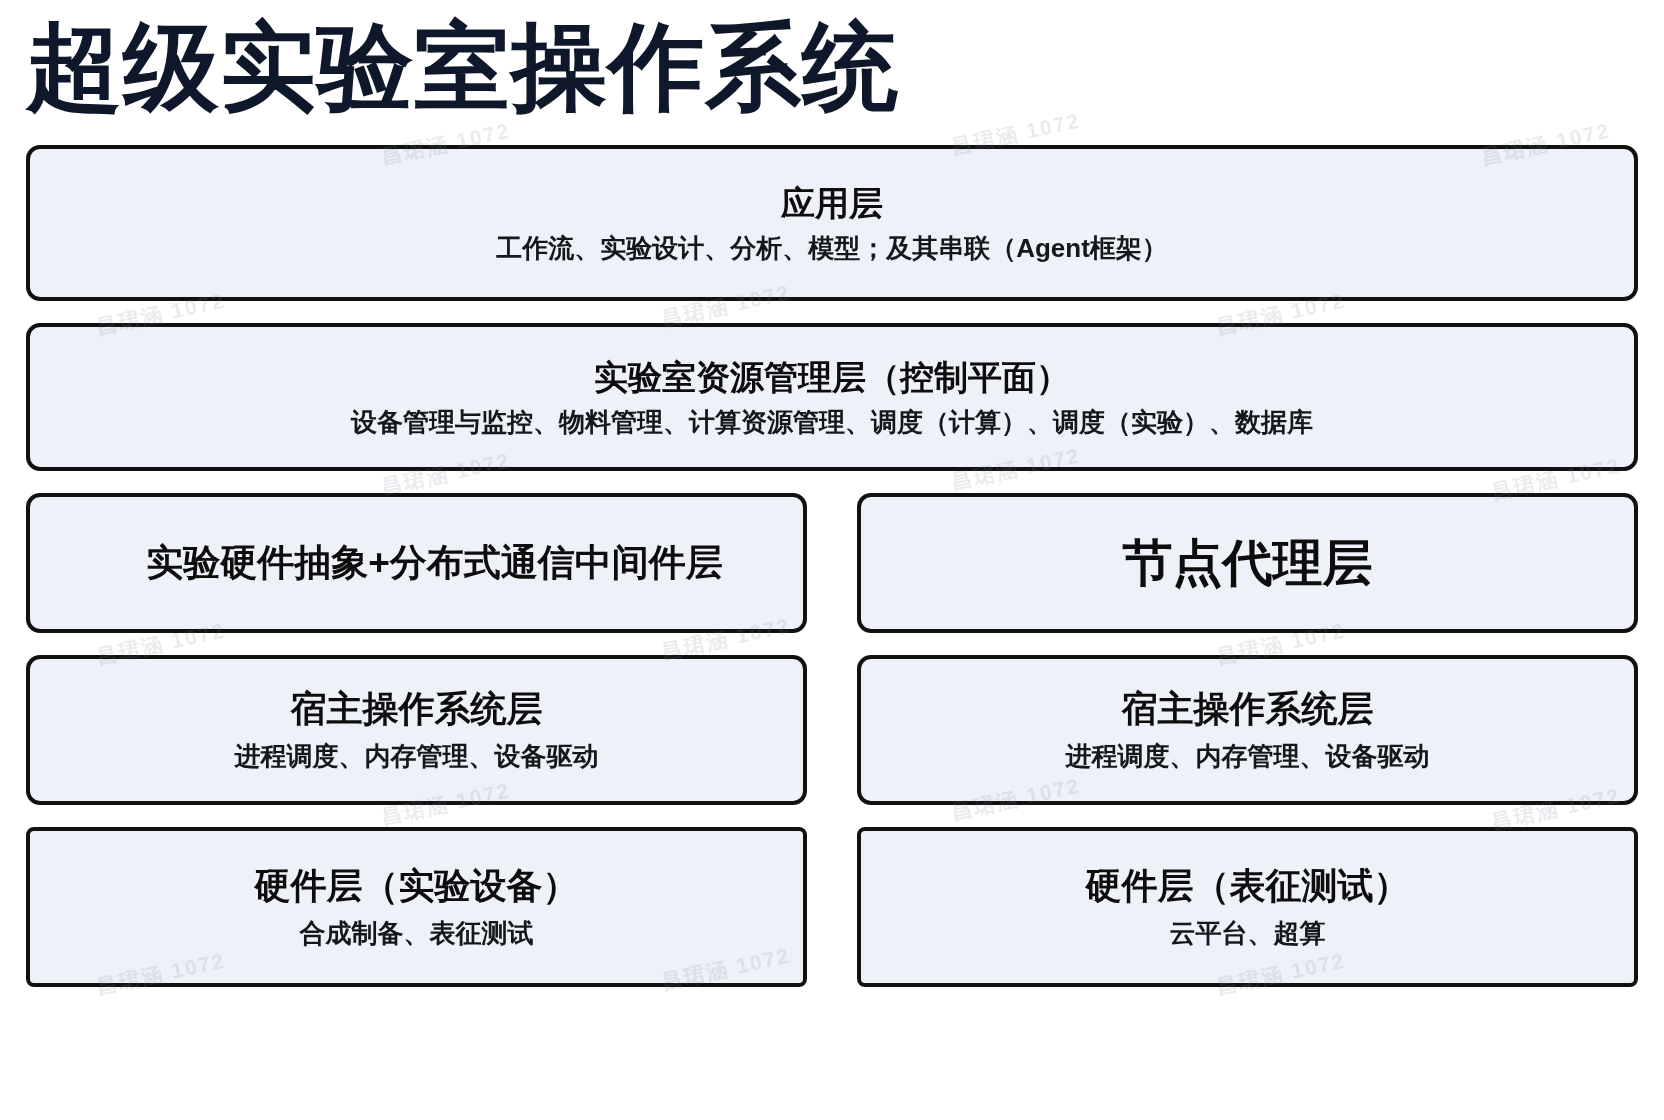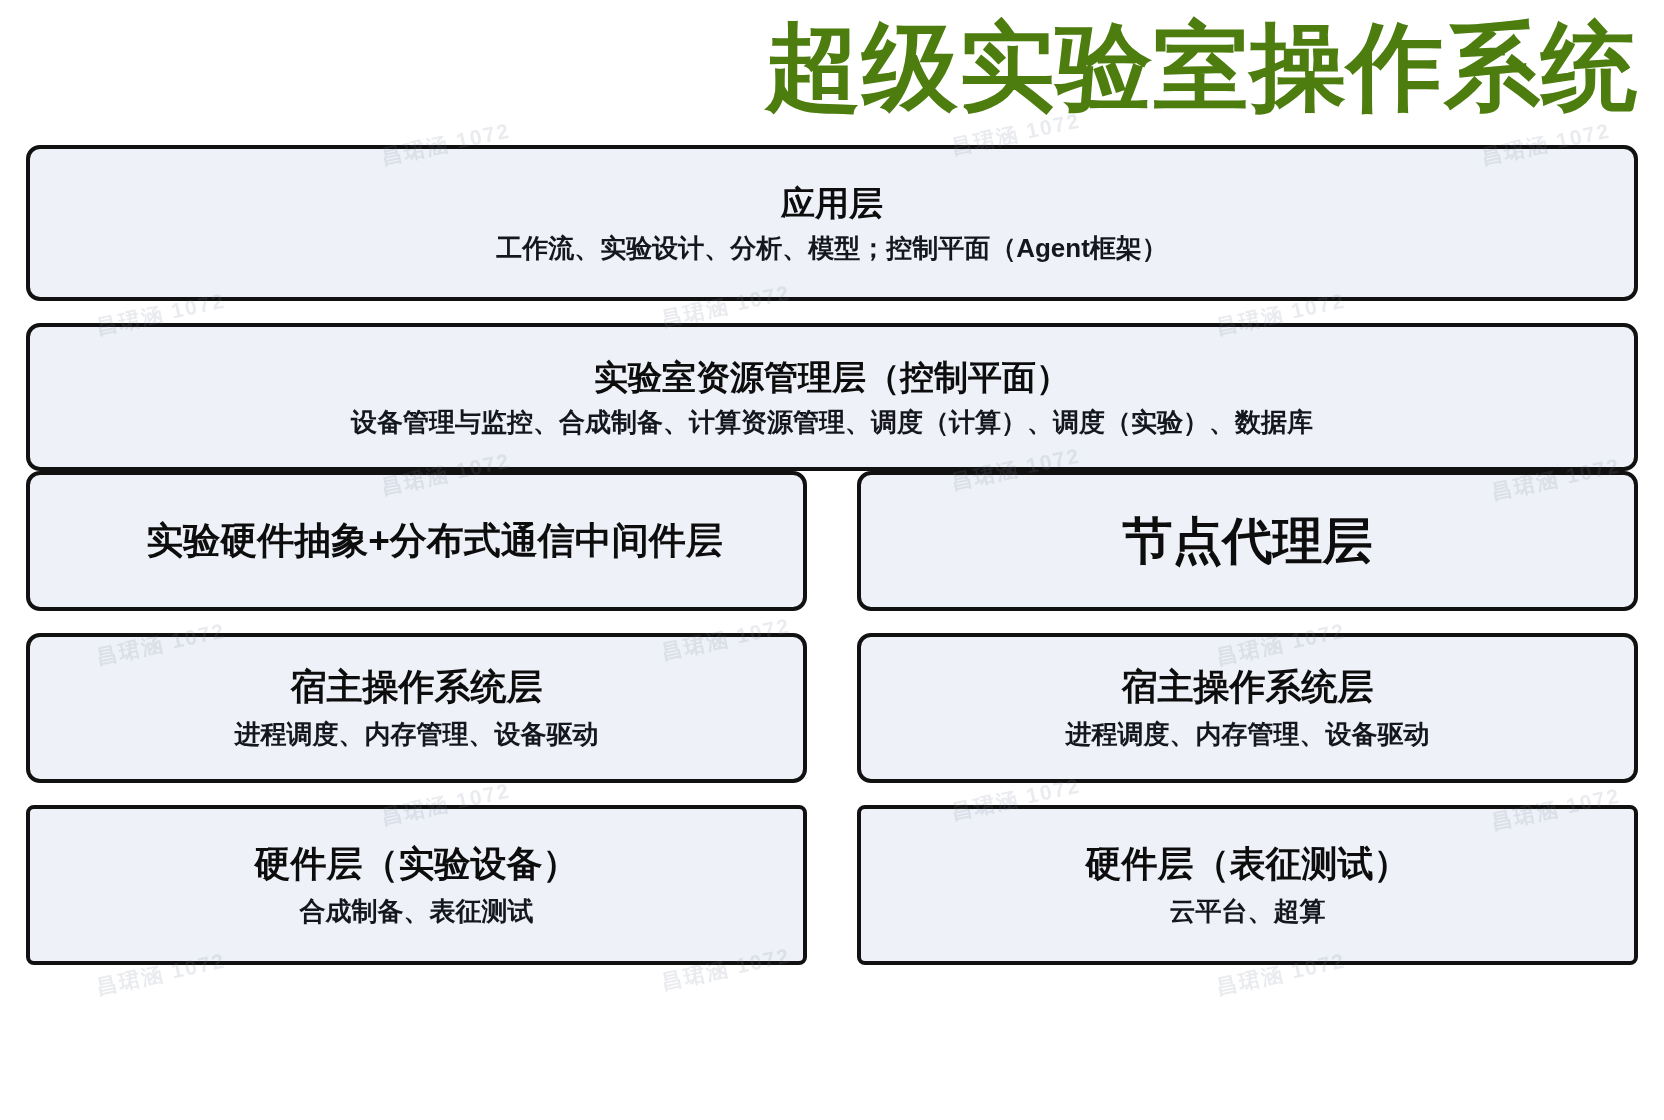--- a/index.html
+++ b/index.html
@@ -16,26 +16,26 @@
     overflow: hidden;
   }
   .page {
     position: relative;
     width: 1664px;
     height: 1120px;
     box-sizing: border-box;
     padding: 10px 26px 0 26px;
   }
   .title {
-    text-align: right;
+    text-align: left;
     font-size: 96px;
     line-height: 1.18;
     font-weight: 800;
     letter-spacing: 1px;
-    color: #4d7c0f;
+    color: #0f172a;
     margin: 0 0 22px 0;
     white-space: nowrap;
   }
   .box {
     background: #eef1f8;
     border: 4px solid #111111;
     border-radius: 14px;
     box-sizing: border-box;
     display: flex;
     flex-direction: column;
@@ -59,20 +59,21 @@
   }
   .full {
     width: 100%;
   }
   .row-app {
     height: 156px;
     margin-bottom: 22px;
   }
   .row-res {
     height: 148px;
+    margin-bottom: 22px;
   }
   .columns {
     display: flex;
     gap: 50px;
   }
   .col {
     flex: 1 1 0;
     display: flex;
     flex-direction: column;
   }
@@ -115,26 +116,26 @@
 </style>
 </head>
 <body>
 
 <div class="page">
 
   <h1 class="title">超级实验室操作系统</h1>
 
   <div class="box full row-app">
     <div class="head">应用层</div>
-    <div class="sub">工作流、实验设计、分析、模型；控制平面（Agent框架）</div>
+    <div class="sub">工作流、实验设计、分析、模型；及其串联（Agent框架）</div>
   </div>
 
   <div class="box full row-res">
     <div class="head">实验室资源管理层（控制平面）</div>
-    <div class="sub">设备管理与监控、合成制备、计算资源管理、调度（计算）、调度（实验）、数据库</div>
+    <div class="sub">设备管理与监控、物料管理、计算资源管理、调度（计算）、调度（实验）、数据库</div>
   </div>
 
   <div class="columns">
 
     <div class="col">
       <div class="box box-mid mid-left">
         <div class="head">实验硬件抽象+分布式通信中间件层</div>
       </div>
       <div class="box box-host">
         <div class="head">宿主操作系统层</div>

